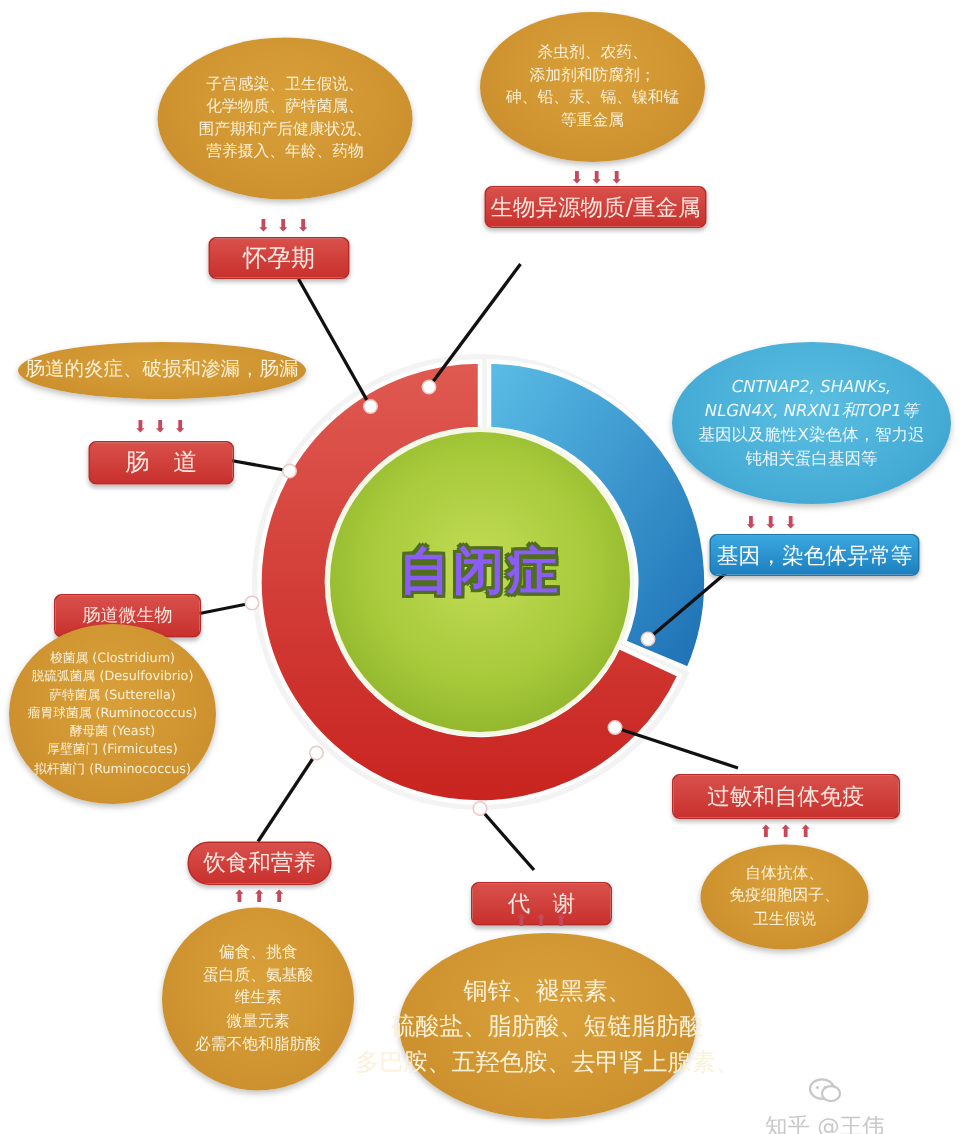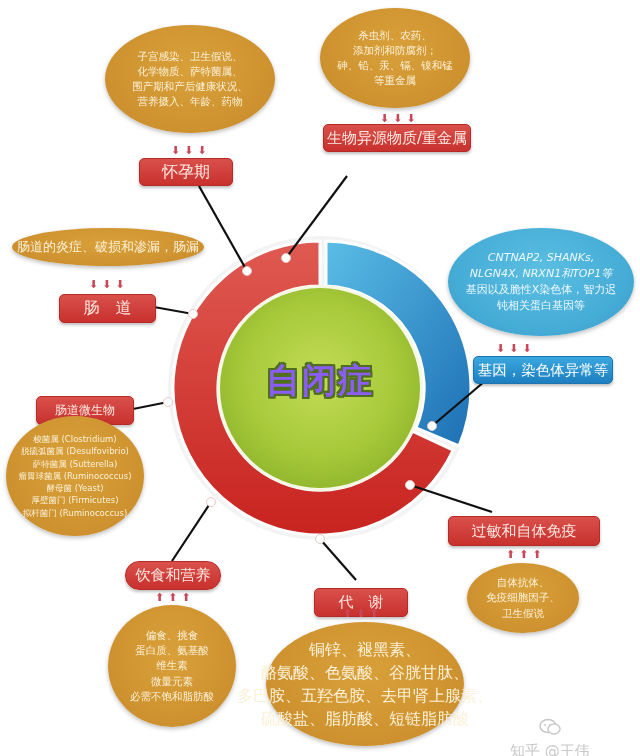--- a/index.html
+++ b/index.html
@@ -186,23 +186,22 @@
 <div class="label-box red" style="left:314px; top:576px; width:92px; height:27px; font-size:15px;margin-top:12px;">
   <span>代　谢</span>
 </div>
 <div class="arrows" style="left:343px; top:608px;">
   <span>⬆</span>
   <span>⬆</span>
   <span>⬆</span>
 </div>
 <div class="bubble gold" style="left:266px; top:622px; width:198px; height:124px; font-size:16px;">
   <div class="line">铜锌、褪黑素、</div>
-  <div class="line">酪氨酸、色氨酸、谷胱甘肽、</div>
+  <div class="line">硫酸盐、脂肪酸、短链脂肪酸</div>
   <div class="line">多巴胺、五羟色胺、去甲肾上腺素、</div>
-  <div class="line">硫酸盐、脂肪酸、短链脂肪酸</div>
 </div>
 
 <div class="label-box red" style="left:448px; top:516px; width:150px; height:28px; font-size:15px;">
   <span>过敏和自体免疫</span>
 </div>
 <div class="arrows" style="left:506px; top:549px;">
   <span>⬆</span>
   <span>⬆</span>
   <span>⬆</span>
 </div>

